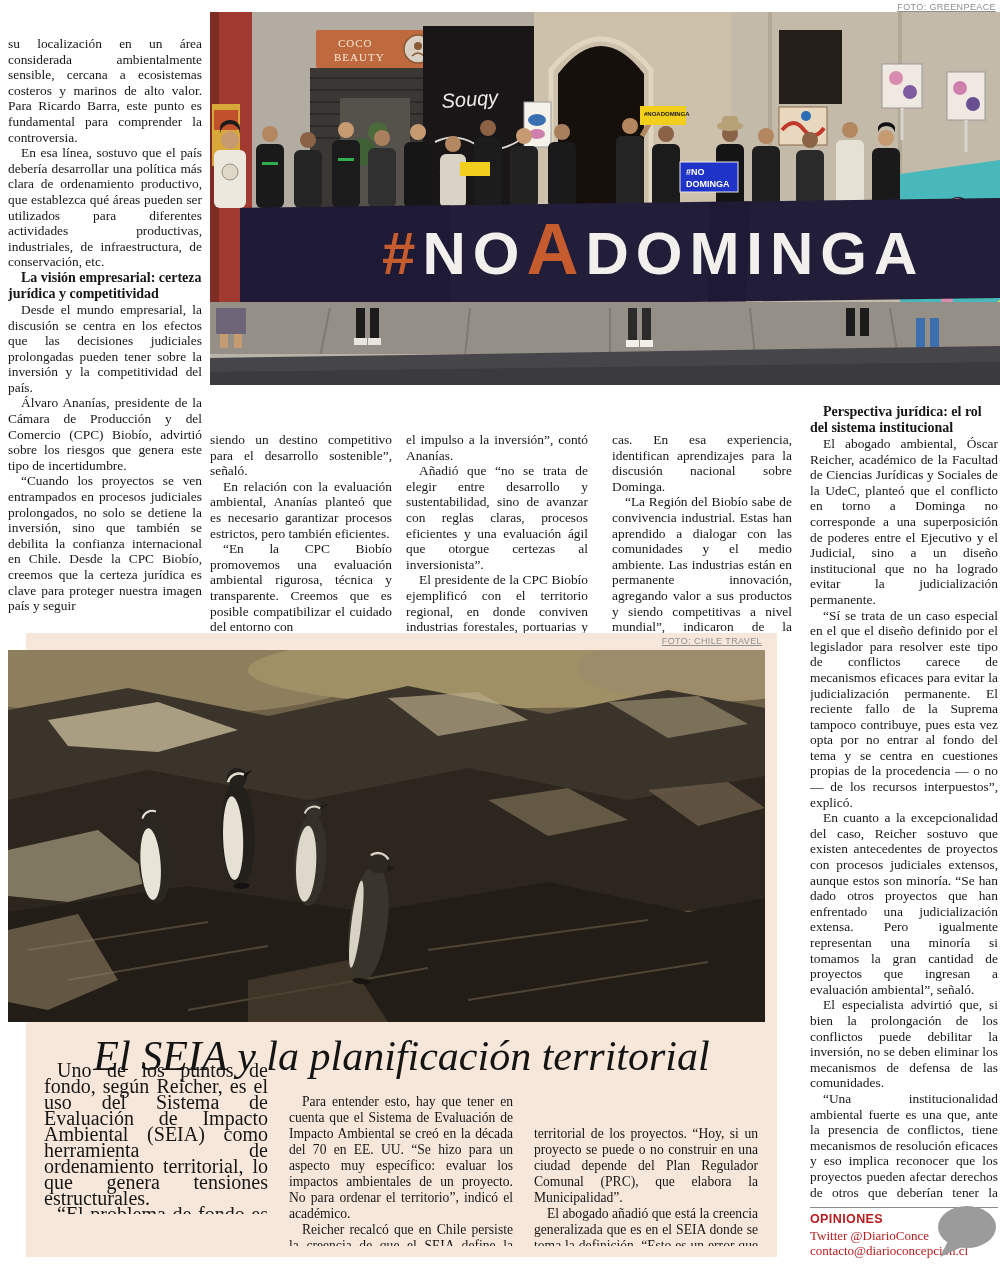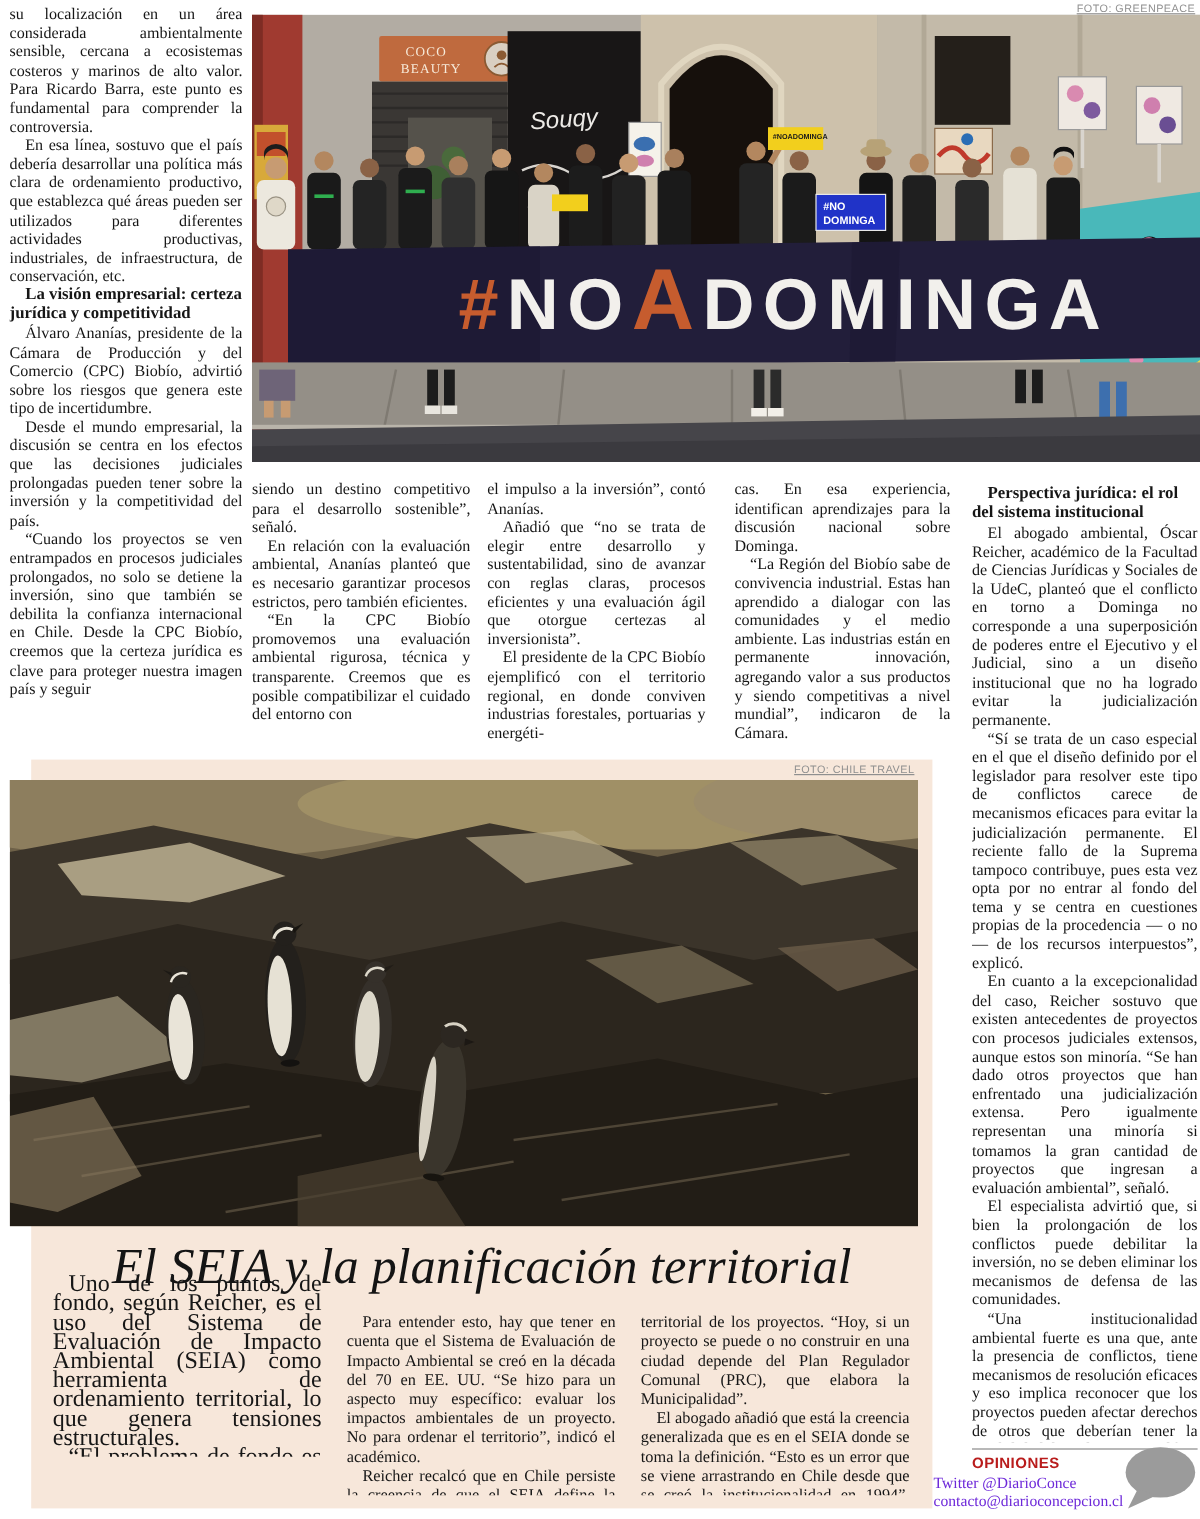--- a/index.html
+++ b/index.html
@@ -3,48 +3,48 @@
 <meta charset="utf-8">
 <style>
   html,body{margin:0;padding:0;background:#ffffff;}
   .page{position:relative;width:1000px;height:1266px;background:#ffffff;overflow:hidden;
         font-family:"Liberation Serif",serif;color:#161616;}
   .credit{position:absolute;font-family:"Liberation Sans",sans-serif;font-size:9px;
           color:#8f8f8f;letter-spacing:.4px;text-decoration:underline;}
   .bodycol{position:absolute;font-size:13.4px;line-height:15.6px;text-align:justify;
            overflow:hidden;hyphens:auto;-webkit-hyphens:auto;}
   .bodycol p{margin:0;text-indent:13px;}
-  .bodycol p.first{text-indent:0;}
+  .bodycol p.first{text-indent:0;margin-top:32px;}
   .subhead{font-weight:bold;font-size:14px;line-height:16px;text-indent:0;text-align:left;
            margin:7px 0 3px 0;}
   .subhead.top{margin-top:4px;}
   .photo{position:absolute;overflow:hidden;}
   .peachbox{position:absolute;left:26px;top:633px;width:751px;height:624px;background:#f7e7da;}
   .seia-headline{position:absolute;left:26px;top:1030px;width:751px;text-align:center;
                  font-style:italic;font-size:42px;line-height:52px;color:#141414;
                  font-family:"Liberation Serif",serif;}
   .footer-rule{position:absolute;left:810px;top:1207px;width:188px;border-top:1.5px solid #8a8a8a;}
   .footer-label{position:absolute;left:810px;top:1212px;font-family:"Liberation Sans",sans-serif;
                 font-weight:bold;font-size:12.5px;letter-spacing:.4px;color:#b91c1c;}
-  .footer-line{position:absolute;left:778px;font-size:13px;line-height:15px;color:#6d28d9;text-align:center;}
+  .footer-line{position:absolute;left:810px;font-size:13px;line-height:15px;color:#b91c1c;text-align:center;}
   .bubble{position:absolute;left:930px;top:1203px;}
 </style>
 </head>
 <body>
 
 <div class="page">
 
   <div class="credit" style="top:2px;right:4px;">FOTO: GREENPEACE</div>
 
   <div class="bodycol" style="left:8px;top:4px;width:194px;height:645px;">
     <p class="first">su localización en un área considerada ambientalmente sensible, cercana a ecosistemas costeros y marinos de alto valor. Para Ricardo Barra, este punto es fundamental para comprender la controversia.</p>
     <p>En esa línea, sostuvo que el país debería desarrollar una política más clara de ordenamiento productivo, que establezca qué áreas pueden ser utilizados para diferentes actividades productivas, industriales, de infraestructura, de conservación, etc.</p>
     <p class="subhead">La visión empresarial: certeza jurídica y competitividad</p>
+    <p>Desde el mundo empresarial, la discusión se centra en los efectos que las decisiones judiciales prolongadas pueden tener sobre la inversión y la competitividad del país.</p>
     <p>Álvaro Ananías, presidente de la Cámara de Producción y del Comercio (CPC) Biobío, advirtió sobre los riesgos que genera este tipo de incertidumbre.</p>
-    <p>Desde el mundo empresarial, la discusión se centra en los efectos que las decisiones judiciales prolongadas pueden tener sobre la inversión y la competitividad del país.</p>
     <p>“Cuando los proyectos se ven entrampados en procesos judiciales prolongados, no solo se detiene la inversión, sino que también se debilita la confianza internacional en Chile. Desde la CPC Biobío, creemos que la certeza jurídica es clave para proteger nuestra imagen país y seguir</p>
   </div>
 
   <div class="photo" style="left:210px;top:12px;width:790px;height:373px;">
     <svg width="790" height="373" viewBox="0 0 790 373">
 
       <rect x="0" y="0" width="790" height="373" fill="#b2aca3"></rect>
       <rect x="0" y="0" width="42" height="373" fill="#a03a30"></rect>
       <rect x="0" y="0" width="9" height="373" fill="#7e2c24"></rect>
       <rect x="2" y="92" width="28" height="62" fill="#d8a93a"></rect>

